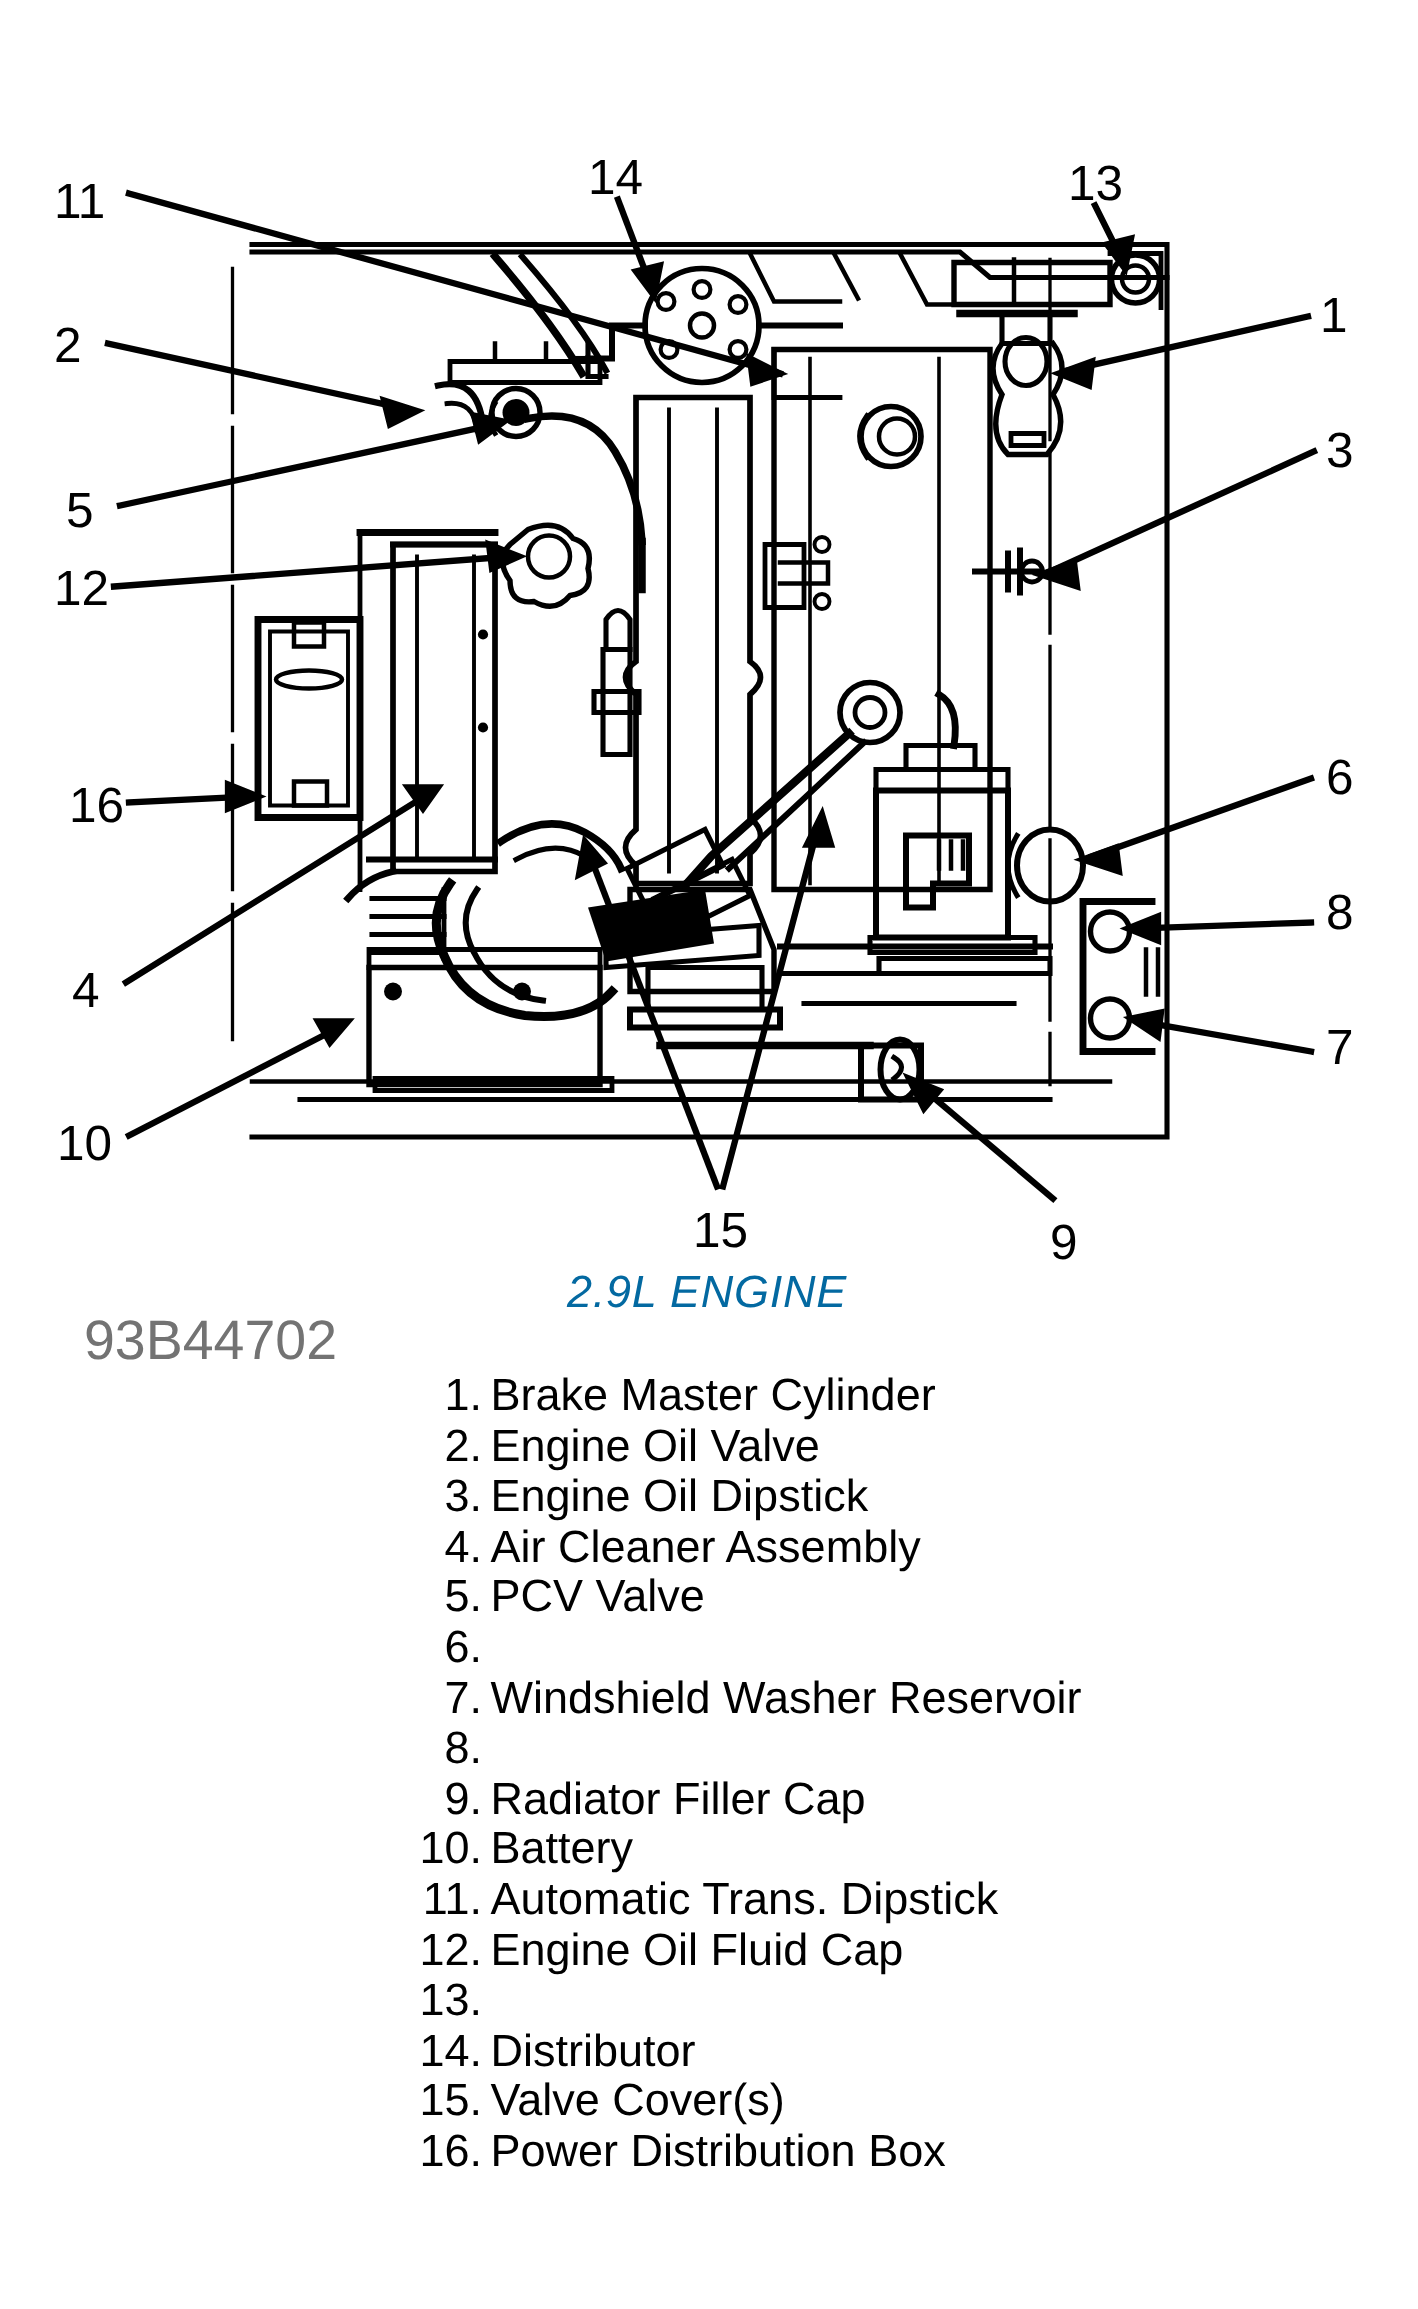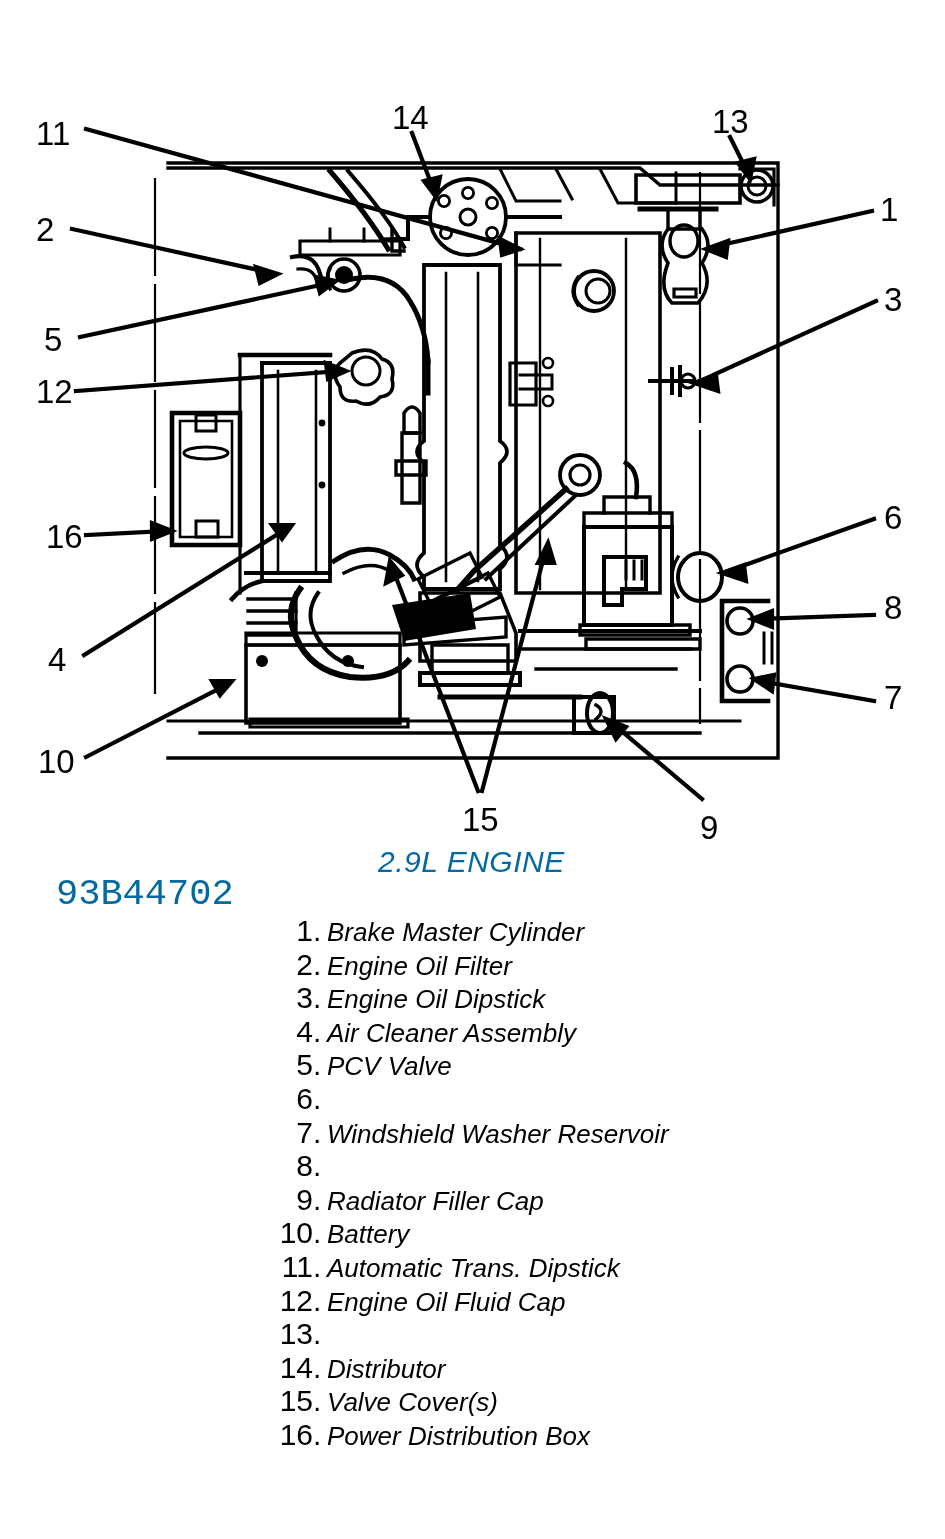--- a/index.html
+++ b/index.html
@@ -4,28 +4,28 @@
 <style>
   html,body{margin:0;padding:0;background:#ffffff;}
   body{width:945px;height:1539px;position:relative;overflow:hidden;
        font-family:"Liberation Sans",sans-serif;color:#000;}
   #stage{position:absolute;left:0;top:0;width:945px;height:1539px;margin-top:33px;}
   .dwg{position:absolute;left:0;top:0;width:945px;height:1539px;}
   .callout{position:absolute;font-family:"Liberation Sans",sans-serif;
            font-size:33px;line-height:33px;color:#000;white-space:nowrap;}
   .title{position:absolute;font-family:"Liberation Sans",sans-serif;
          font-size:30px;letter-spacing:.5px;color:#0369a1;white-space:nowrap;font-style:italic;}
-  .code{position:absolute;font-family:Liberation Mono, monospace;
-        font-size:37px;color:#0369a1;white-space:nowrap;}
+  .code{position:absolute;font-family:Liberation Sans, sans-serif;
+        font-size:37px;color:#737373;white-space:nowrap;}
   #legend{position:absolute;left:255px;top:883px;width:690px;}
   .lrow{display:flex;align-items:baseline;height:33.6px;}
   .lnum{width:58px;text-align:right;font-size:30px;line-height:30px;
         font-family:"Liberation Sans",sans-serif;}
   .ldot{width:14px;font-size:30px;line-height:30px;}
-  .llbl{font-size:26px;line-height:30px;font-family:"Liberation Sans",sans-serif;font-style:italic;}
+  .llbl{font-size:30px;line-height:30px;font-family:"Liberation Sans",sans-serif;}
 </style>
 </head>
 <body>
 
 <div id="stage">
 
   <svg class="dwg" viewBox="0 0 945 1539">
     <g fill="none" stroke="#000" stroke-width="3.2" stroke-linecap="square">
 
       <polyline points="168,130 778,130 778,725 168,725" stroke-width="3.4"></polyline>
@@ -256,21 +256,21 @@
 
   <div id="legend">
       <div class="lrow">
         <span class="lnum">1</span>
         <span class="ldot">.</span>
         <span class="llbl">Brake Master Cylinder</span>
       </div>
       <div class="lrow">
         <span class="lnum">2</span>
         <span class="ldot">.</span>
-        <span class="llbl">Engine Oil Filter</span>
+        <span class="llbl">Engine Oil Valve</span>
       </div>
       <div class="lrow">
         <span class="lnum">3</span>
         <span class="ldot">.</span>
         <span class="llbl">Engine Oil Dipstick</span>
       </div>
       <div class="lrow">
         <span class="lnum">4</span>
         <span class="ldot">.</span>
         <span class="llbl">Air Cleaner Assembly</span>

